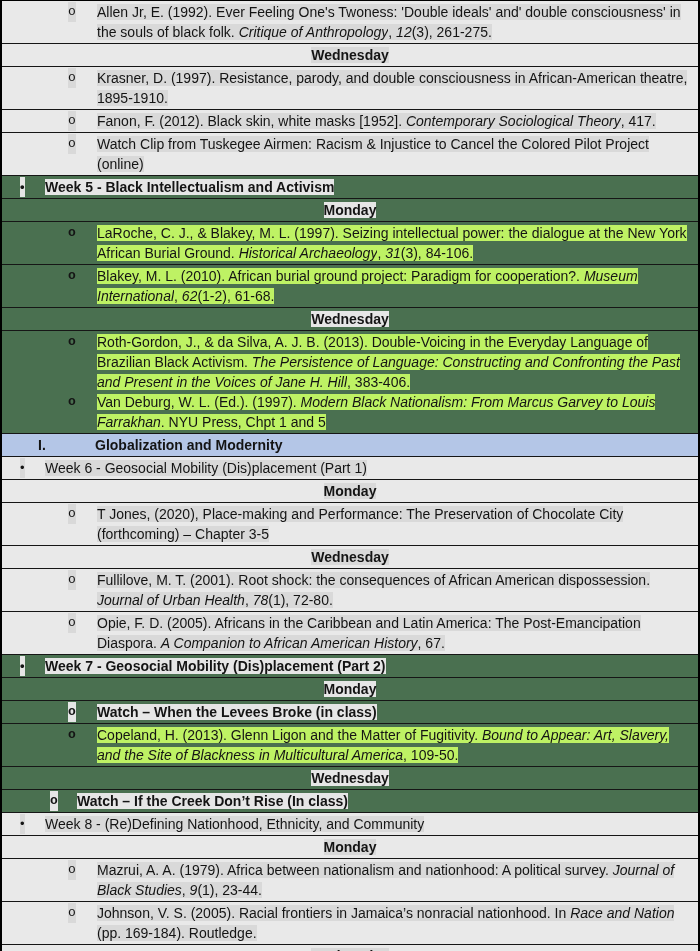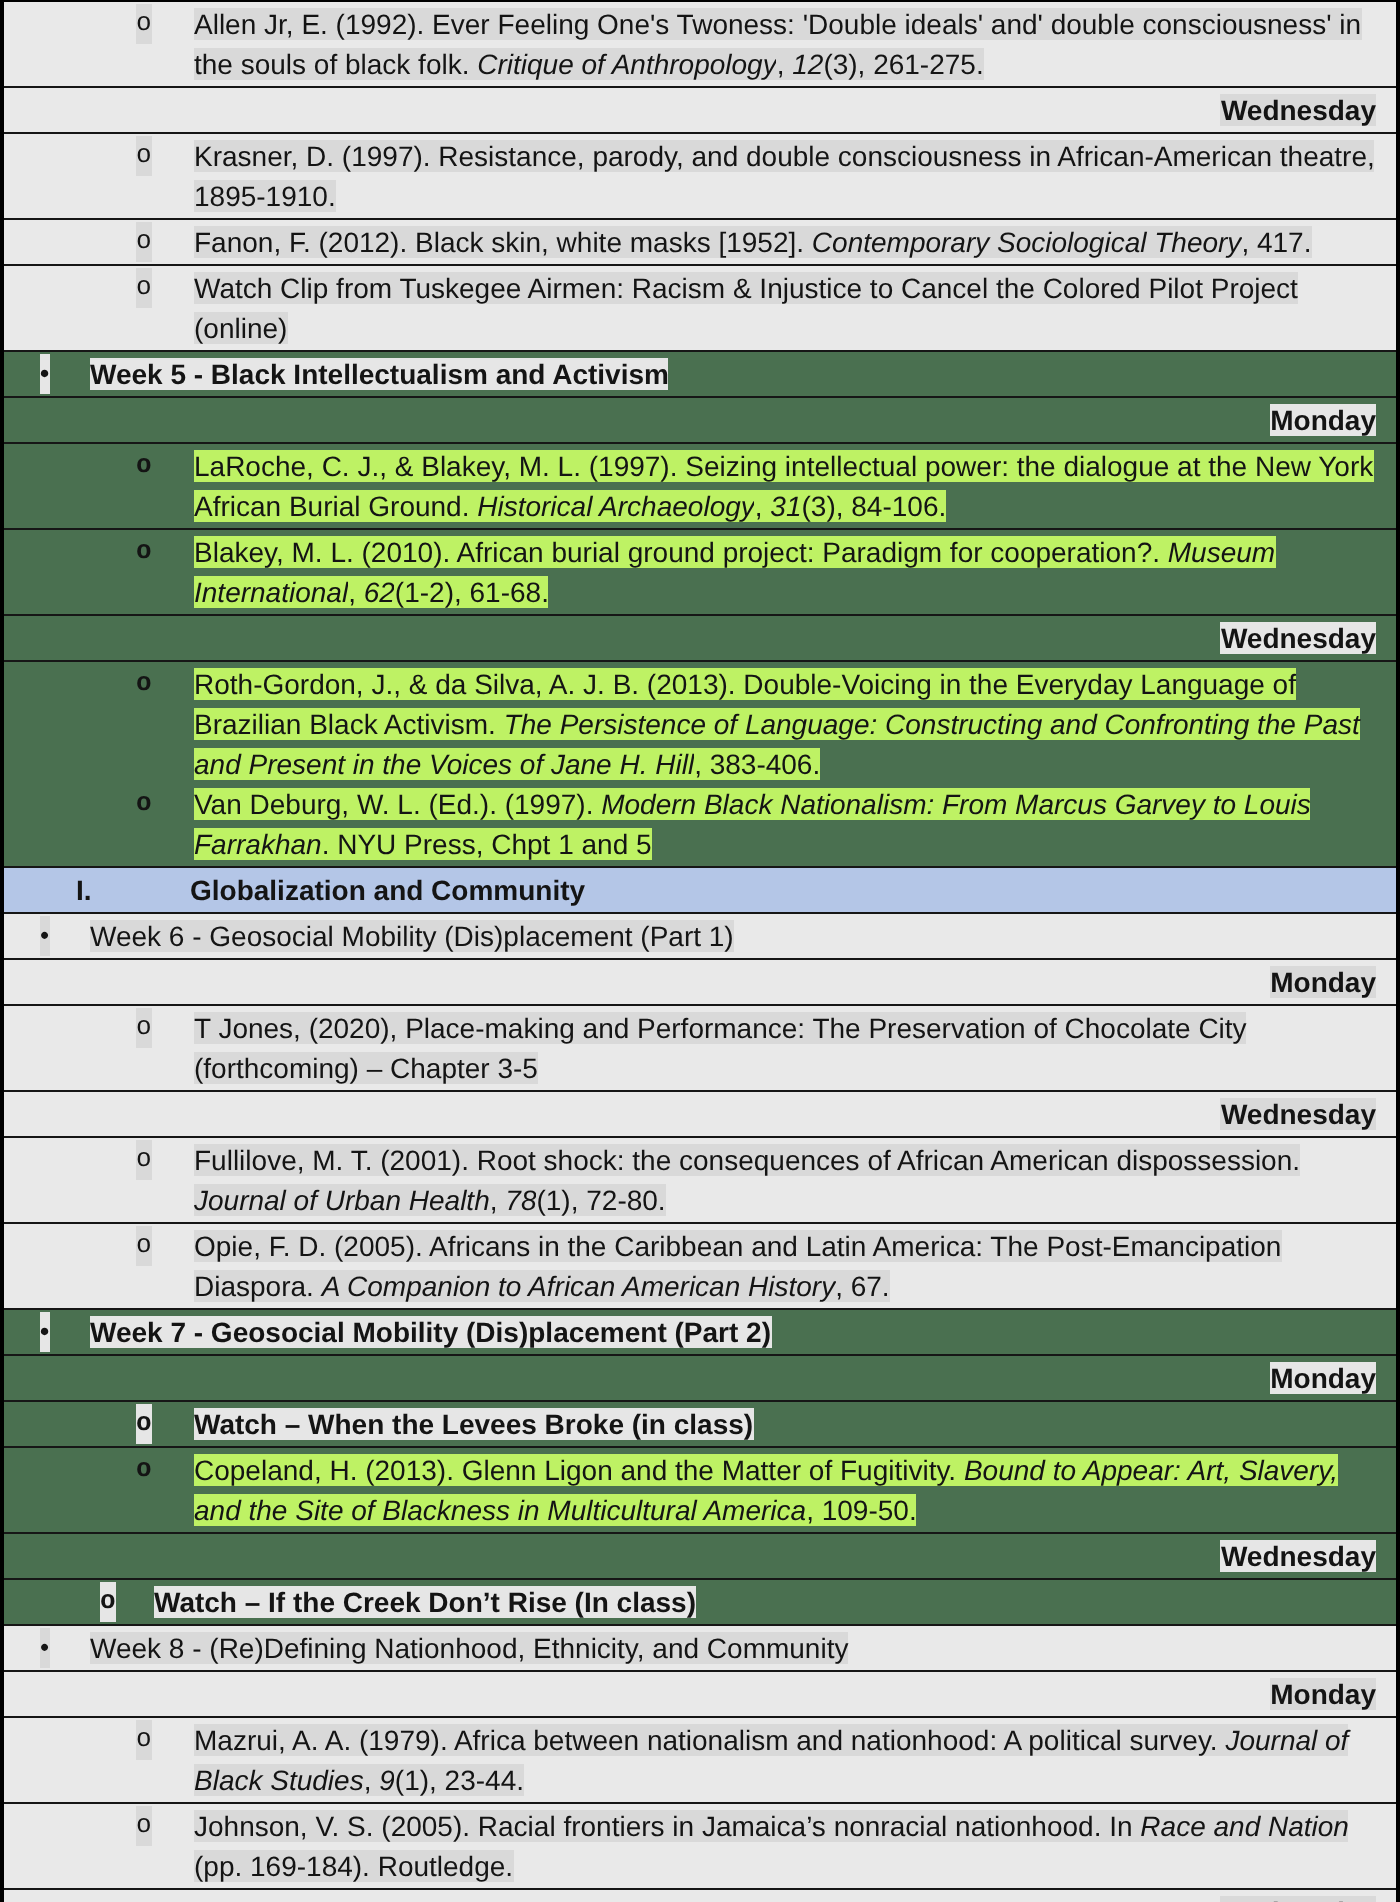--- a/index.html
+++ b/index.html
@@ -16,21 +16,21 @@
     border-top:1px solid #161616;
     padding:1px 10px 1px 95px;
     font-size:14px;
     line-height:20px;
     min-height:20px;
   }
   .row:first-child{border-top:0;}
   .t-gray{background:#e9e9e9;}
   .t-green{background:#4a7050;}
   .t-blue{background:#b4c6e7;}
-  .k-day{text-align:right;font-weight:bold;padding-left:10px;}
+  .k-day{text-align:center;font-weight:bold;padding-left:10px;}
   .k-week{padding-left:43px;}
   .k-section{font-weight:bold;padding-left:93px;}
   .k-watch{font-weight:bold;}
   .row.shallow{padding-left:75px;}
   .bold{font-weight:bold;}
   .cite-item{position:relative;}
   .bullet{
     position:absolute;
     left:66px;
     top:1px;
@@ -71,21 +71,21 @@
       <div class="cite-item"><span class="bullet b">o</span><span class="hl-white">LaRoche, C. J., &amp; Blakey, M. L. (1997). Seizing intellectual power: the dialogue at the New York African Burial Ground. </span><i class="hl-white">Historical Archaeology</i><span class="hl-white">, </span><i class="hl-white">31</i><span class="hl-white">(3), 84-106.</span></div>
     </div>
     <div class="row t-green k-citation">
       <div class="cite-item"><span class="bullet b">o</span><span class="hl-white">Blakey, M. L. (2010). African burial ground project: Paradigm for cooperation?. </span><i class="hl-white">Museum International</i><span class="hl-white">, </span><i class="hl-white">62</i><span class="hl-white">(1-2), 61-68.</span></div>
     </div>
     <div class="row t-green k-day"><span class="hl-light">Wednesday</span></div>
     <div class="row t-green k-citation">
       <div class="cite-item"><span class="bullet b">o</span><span class="hl-white">Roth-Gordon, J., &amp; da Silva, A. J. B. (2013). Double-Voicing in the Everyday Language of Brazilian Black Activism. </span><i class="hl-white">The Persistence of Language: Constructing and Confronting the Past and Present in the Voices of Jane H. Hill</i><span class="hl-white">, 383-406.</span></div>
       <div class="cite-item"><span class="bullet b">o</span><span class="hl-white">Van Deburg, W. L. (Ed.). (1997). </span><i class="hl-white">Modern Black Nationalism: From Marcus Garvey to Louis Farrakhan</i><span class="hl-white">. NYU Press, Chpt 1 and 5</span></div>
     </div>
-    <div class="row t-blue k-section"><span class="numeral">I.</span><span>Globalization and Community</span></div>
+    <div class="row t-blue k-section"><span class="numeral">I.</span><span>Globalization and Modernity</span></div>
     <div class="row t-gray k-week"><span class="bullet hl-gray">•</span><span class="hl-gray">Week 6 - Geosocial Mobility (Dis)placement (Part 1)</span></div>
     <div class="row t-gray k-day"><span class="hl-gray">Monday</span></div>
     <div class="row t-gray k-citation">
       <div class="cite-item"><span class="bullet hl-gray">o</span><span class="hl-gray">T Jones, (2020), Place-making and Performance: The Preservation of Chocolate City (forthcoming) – Chapter 3-5</span></div>
     </div>
     <div class="row t-gray k-day"><span class="hl-gray">Wednesday</span></div>
     <div class="row t-gray k-citation">
       <div class="cite-item"><span class="bullet hl-gray">o</span><span class="hl-gray">Fullilove, M. T. (2001). Root shock: the consequences of African American dispossession. </span><i class="hl-gray">Journal of Urban Health</i><span class="hl-gray">, </span><i class="hl-gray">78</i><span class="hl-gray">(1), 72-80.</span></div>
     </div>
     <div class="row t-gray k-citation">

